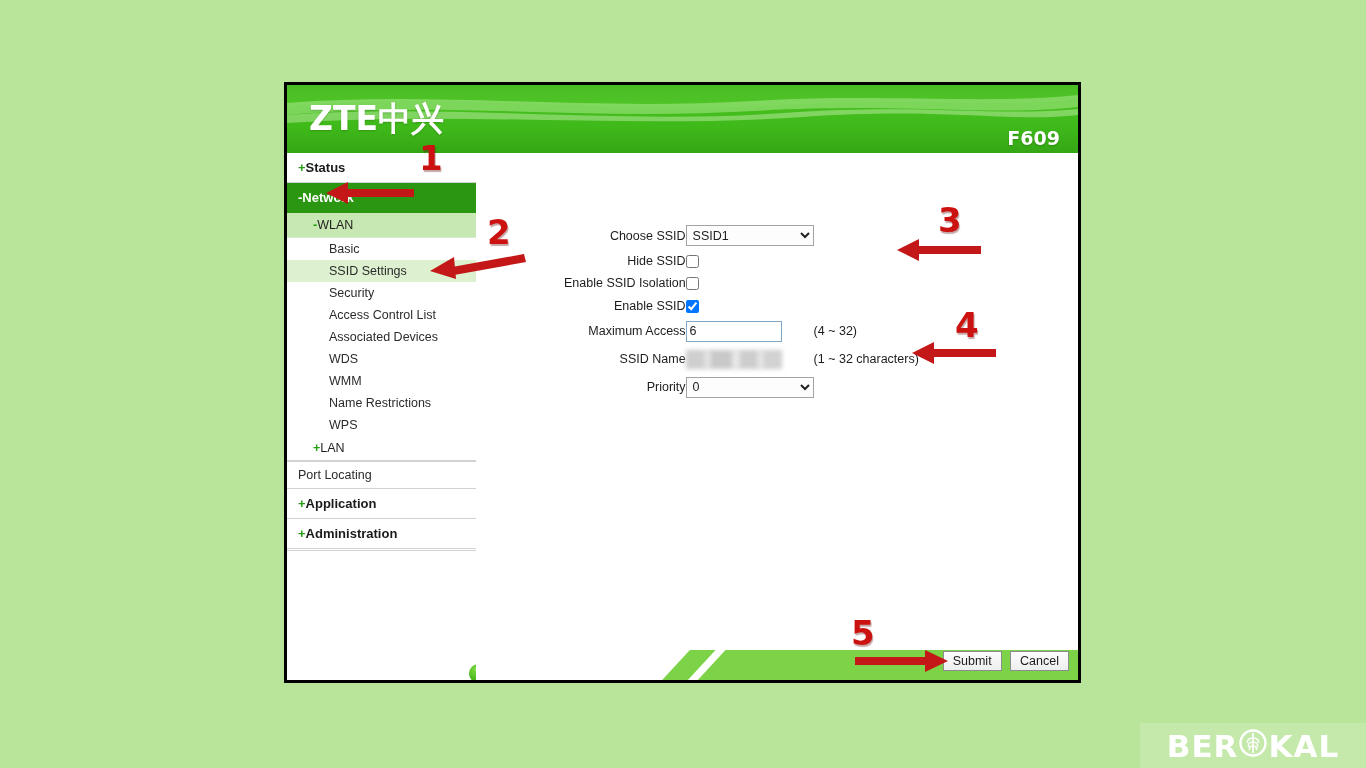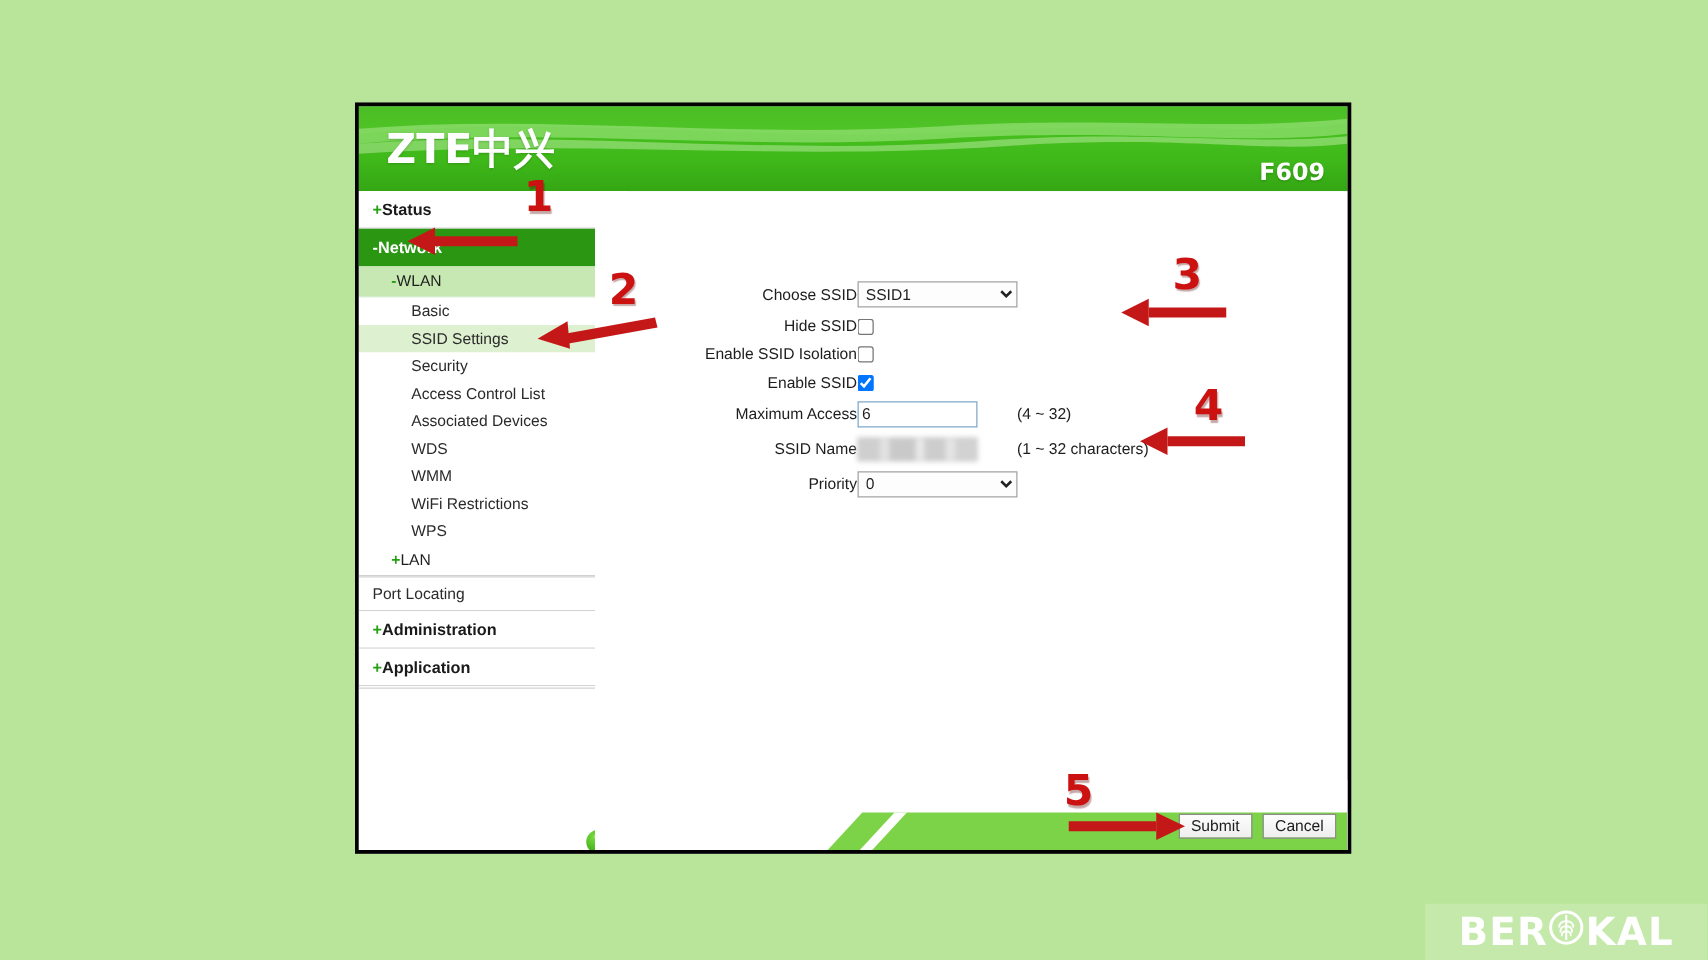--- a/index.html
+++ b/index.html
@@ -298,34 +298,34 @@
         <span class="plus">-</span><span>WLAN</span>
       </div>
 
       <div class="nav-leaf"><span>Basic</span></div>
       <div class="nav-leaf selected"><span>SSID Settings</span></div>
       <div class="nav-leaf"><span>Security</span></div>
       <div class="nav-leaf"><span>Access Control List</span></div>
       <div class="nav-leaf"><span>Associated Devices</span></div>
       <div class="nav-leaf"><span>WDS</span></div>
       <div class="nav-leaf"><span>WMM</span></div>
-      <div class="nav-leaf"><span>WiFi Restrictions</span></div>
+      <div class="nav-leaf"><span>Name Restrictions</span></div>
       <div class="nav-leaf"><span>WPS</span></div>
 
       <div class="nav-sub" style="background:#ffffff;border-bottom:1px solid #d2d2d2;">
         <span class="plus">+</span><span>LAN</span>
       </div>
 
       <div class="nav-plain"><span>Port Locating</span></div>
 
       <div class="nav-top">
+        <span class="plus">+</span><span>Application</span>
+      </div>
+      <div class="nav-top">
         <span class="plus">+</span><span>Administration</span>
-      </div>
-      <div class="nav-top">
-        <span class="plus">+</span><span>Application</span>
       </div>
       <div class="nav-top">
         <span class="plus">+</span><span>Help</span>
       </div>
 
       <div id="sidebar-bottom">
         <div id="help-icon">?</div>
       </div>
     </div>
 

